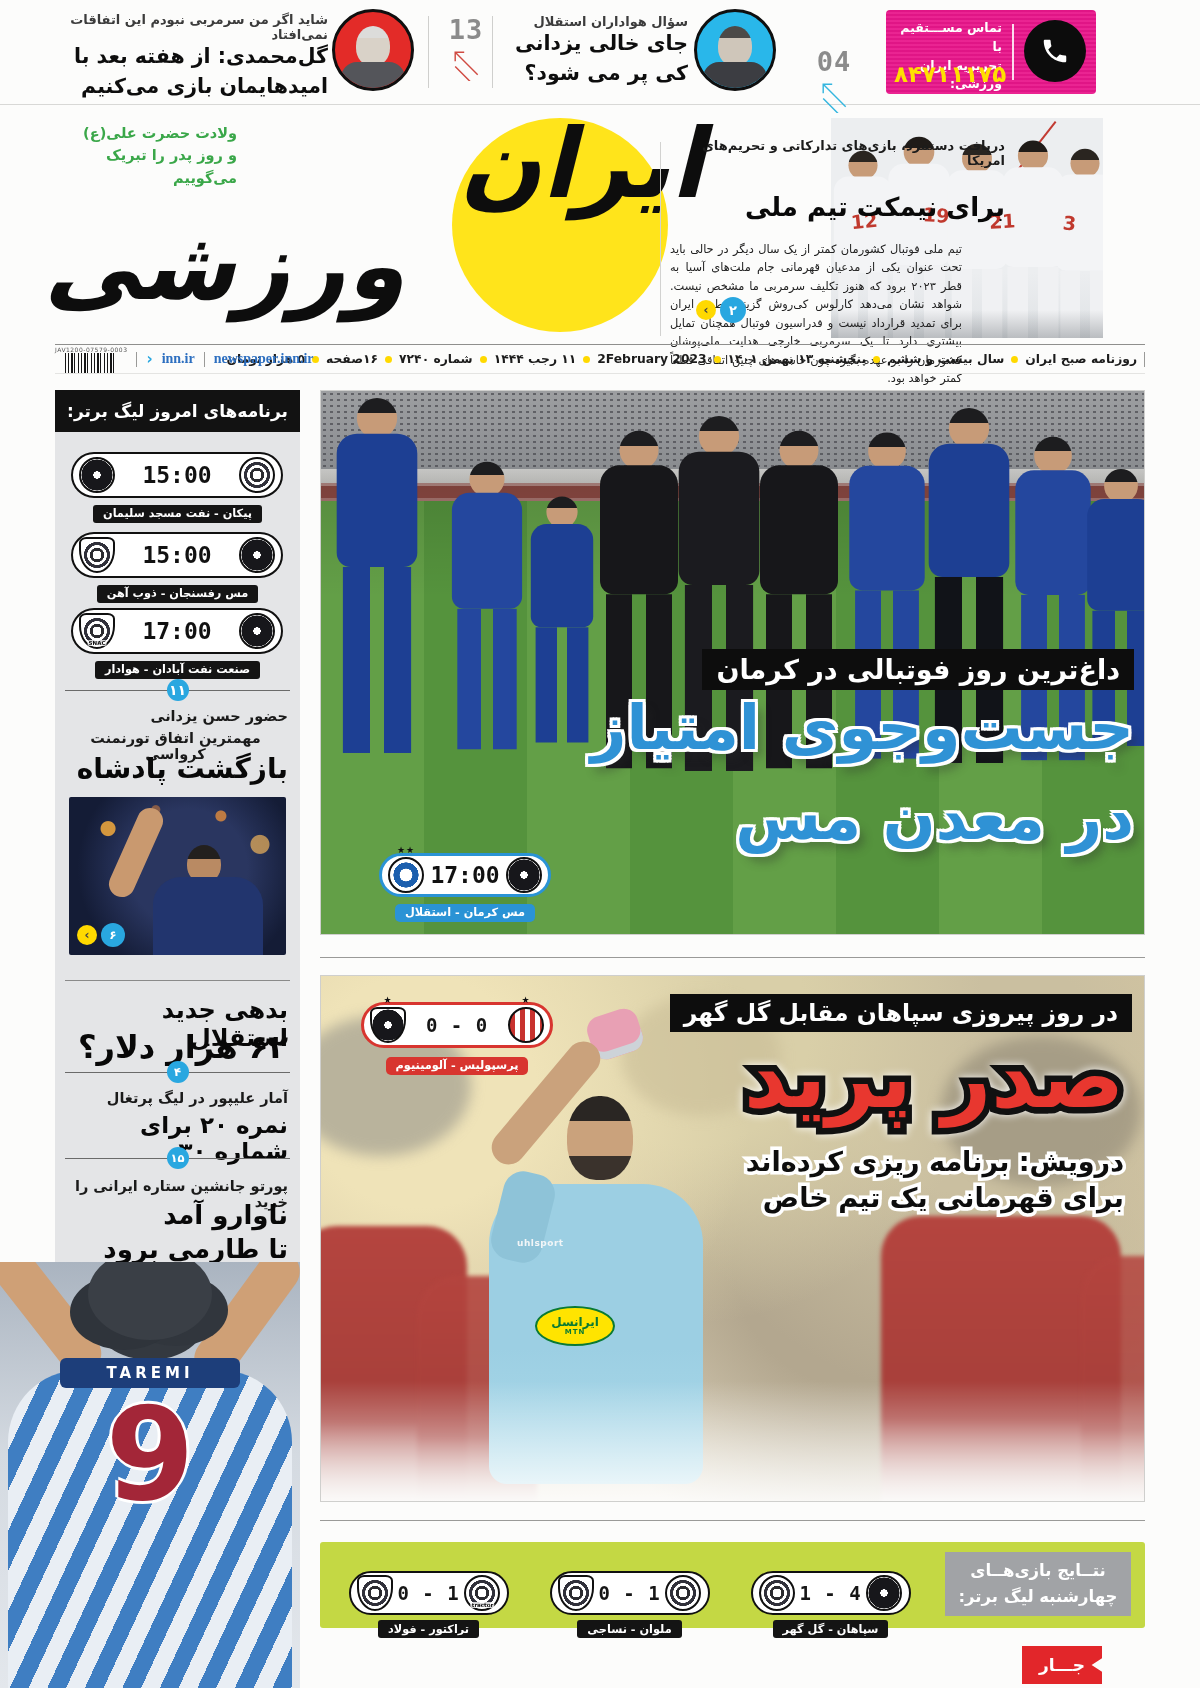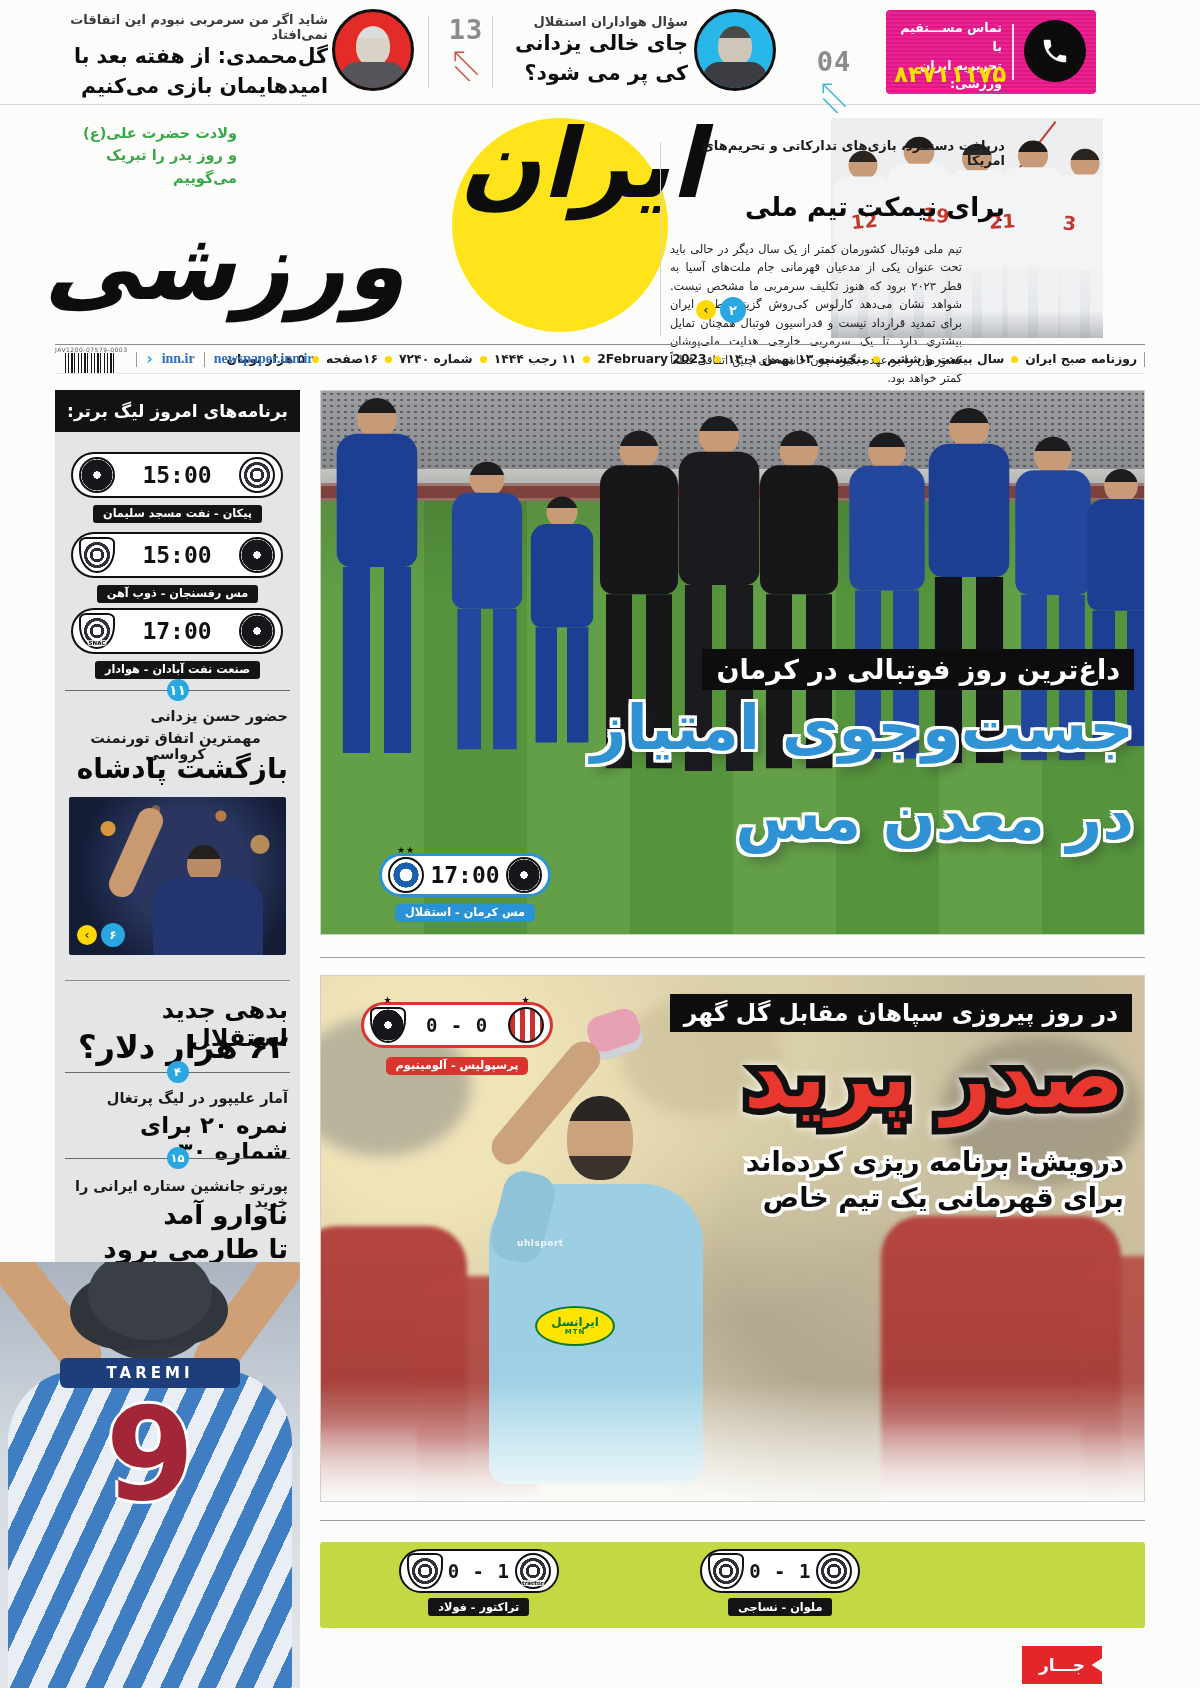--- a/index.html
+++ b/index.html
@@ -146,21 +146,21 @@
   .red-title .bk { -webkit-text-stroke:13px #111; color:#111; }
   .red-title .fg { color:#e8372f; }
   .sub-title { font-size:27px; font-weight:900; line-height:1; }
   .sub-title .bk { -webkit-text-stroke:7px #fff; color:#fff; }
   .sub-title .fg { color:#0d0d0d; }
 
   
   .results { position:absolute; left:0; right:0; top:1152px; height:86px; background:#c4d844; border-radius:3px; }
   .res-titlebox { position:absolute; right:14px; top:10px; width:186px; height:64px; background:#a1a3a6; color:#fff; font-size:16.5px; font-weight:800; direction:rtl; display:flex; flex-direction:column; align-items:center; justify-content:center; line-height:1.55; }
   .res-units { position:absolute; left:8px; right:214px; top:7px; display:flex; flex-direction:row-reverse; justify-content:space-around; }
-  .res-unit { display:flex; flex-direction:column; align-items:center; }
+  .res-unit { display:flex; flex-direction:column; align-items:center;margin-top:22px; }
   .res-pill { width:160px; height:44px; }
   .score { font-family:"DejaVu Sans Mono","Liberation Mono",monospace; font-size:19px; font-weight:bold; letter-spacing:1px; color:#161616; }
 
   .watermark { position:absolute; left:1022px; top:1646px; width:80px; height:38px; background:#e2262a; color:#fff; font-size:17px; font-weight:900; display:flex; align-items:center; justify-content:center; direction:rtl;
     clip-path:polygon(0 0, 100% 0, 100% 32%, 87% 50%, 100% 68%, 100% 100%, 0 100%); }
 
   .divider-h { position:absolute; left:0; right:0; border-top:1px solid #9a9a98; }
 </style>
 </head>
 <body>
@@ -504,22 +504,34 @@
         </span>
       </div>
       <div class="abs" style="left:40px; top:78px; width:192px; text-align:center;">
         <span class="chip chip--red">پرسپولیس - آلومینیوم</span>
       </div>
     </div>
 
     <div class="divider-h" style="top:1130px;"></div>
 
     <div class="results">
+      <div class="res-titlebox">
+        <span>نتــایج بازی‌هــای</span>
+        <span>چهارشنبه لیگ برتر:</span>
+      </div>
       <div class="res-units">
 
+        <div class="res-unit">
+          <div class="pill res-pill">
+            <span class="crest"></span>
+            <span class="score">1 - 4</span>
+            <span class="crest crest--dark"></span>
+          </div>
+          <span class="chip" style="margin-top:5px;">سپاهان - گل گهر</span>
+        </div>
 
         <div class="res-unit">
           <div class="pill res-pill">
             <span class="crest crest--shield"></span>
             <span class="score">0 - 1</span>
             <span class="crest"></span>
           </div>
           <span class="chip" style="margin-top:5px;">ملوان - نساجی</span>
         </div>
 

